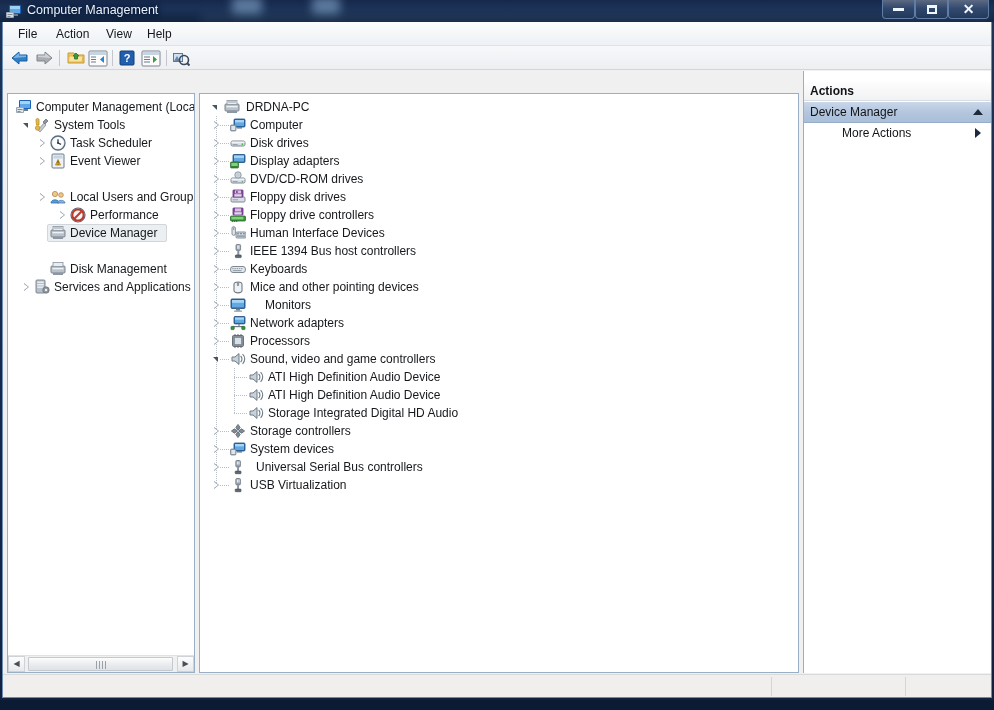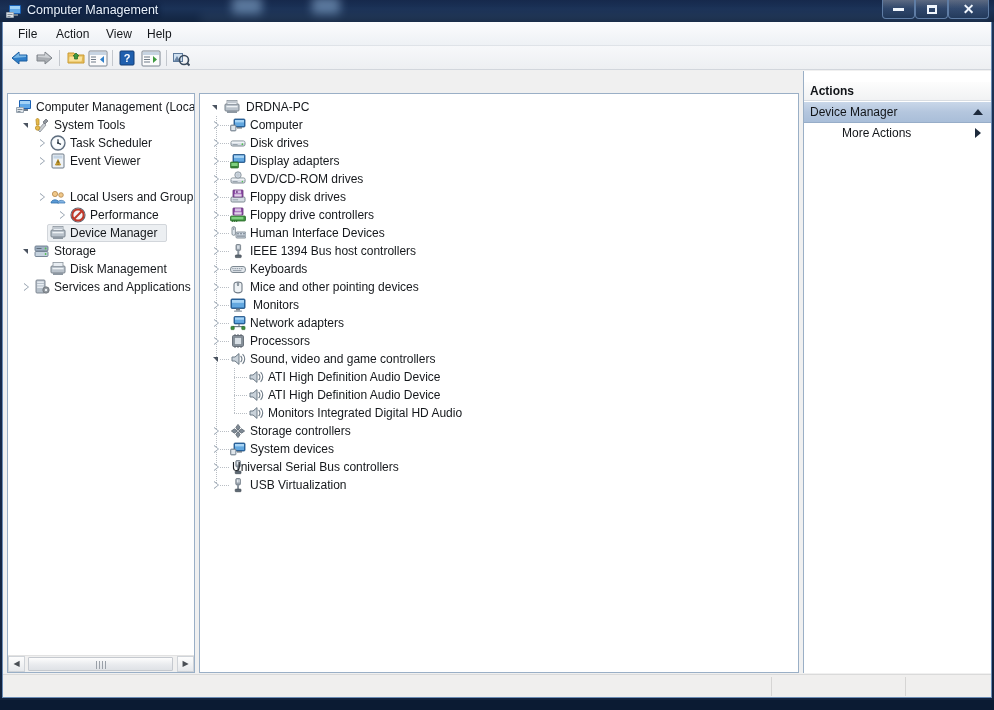--- a/index.html
+++ b/index.html
@@ -507,35 +507,20 @@
                 <svg width="16" height="16" viewBox="0 0 16 16">
                   <rect x="1" y="5" width="14" height="7" rx="1" fill="#b9c2cb" stroke="#79838d" stroke-width="1"></rect>
                   <rect x="3" y="1.5" width="10" height="4" fill="#e8edf2" stroke="#8a939c" stroke-width=".8"></rect>
                   <rect x="4" y="2.5" width="8" height="1" fill="#9aa4ae"></rect>
                   <rect x="2.5" y="7" width="11" height="1.3" fill="#eef2f5"></rect>
                   <rect x="3" y="12" width="10" height="2" fill="#8d97a1"></rect>
                 </svg>
               </span>
               <span class="lbl" style="left:62px">Device Manager</span>
             </div>
-            <div class="row" style="position:absolute;left:0;top:148px;width:186px;">
-              <span class="twisty" style="left:14px">
-                <span class="tw-open" style="left:1px"></span>
-              </span>
-              <span class="ico" style="left:26px">
-                <svg width="16" height="16" viewBox="0 0 16 16">
-                  <rect x="1" y="3" width="13" height="5" rx="1" fill="#9fb0c2" stroke="#6c7c8c" stroke-width=".9"></rect>
-                  <rect x="1" y="8.5" width="13" height="5" rx="1" fill="#c5d2de" stroke="#6c7c8c" stroke-width=".9"></rect>
-                  <circle cx="11.6" cy="5.5" r=".9" fill="#4fbf4f"></circle>
-                  <circle cx="11.6" cy="11" r=".9" fill="#4fbf4f"></circle>
-                  <rect x="2.5" y="5" width="5" height="1" fill="#5d6c7b"></rect>
-                </svg>
-              </span>
-              <span class="lbl" style="left:46px">Storage</span>
-            </div>
             <div class="row" style="position:absolute;left:0;top:166px;width:222px;">
               <span class="ico" style="left:42px">
                 <svg width="16" height="16" viewBox="0 0 16 16">
                   <rect x="1" y="5" width="14" height="7" rx="1" fill="#b9c2cb" stroke="#79838d" stroke-width="1"></rect>
                   <rect x="3" y="1.5" width="10" height="4" fill="#e8edf2" stroke="#8a939c" stroke-width=".8"></rect>
                   <rect x="2.5" y="7" width="11" height="1.3" fill="#eef2f5"></rect>
                   <rect x="3" y="12" width="10" height="2" fill="#8d97a1"></rect>
                 </svg>
               </span>
               <span class="lbl" style="left:62px">Disk Management</span>
@@ -771,21 +756,21 @@
               </span>
               <span class="ico" style="left:30px">
                 <svg width="16" height="16" viewBox="0 0 16 16">
                   <rect x="1" y="2" width="14" height="9.4" rx="1" fill="#2f6fae" stroke="#1d4f80" stroke-width=".9"></rect>
                   <rect x="2" y="3" width="12" height="7.4" fill="#63a8e0"></rect>
                   <rect x="2" y="3" width="12" height="2.8" fill="#a8d4f5"></rect>
                   <rect x="6" y="11.6" width="4" height="2" fill="#74808c"></rect>
                   <rect x="4" y="13.4" width="8" height="1.4" rx=".5" fill="#8c98a4"></rect>
                 </svg>
               </span>
-              <span class="lbl" style="left:53px">Monitors</span>
+              <span class="lbl" style="left:65px">Monitors</span>
             </div>
             <div class="row" style="position:absolute;left:0;top:220px;width:598px;">
               <div class="dotline" style="left:20px;top:9px;width:9px"></div>
               <span class="twisty" style="left:12px">
                 <span class="tw-closed" style="left:2px"></span>
                 <span class="tw-closed-in" style="left:2px"></span>
               </span>
               <span class="ico" style="left:30px">
                 <svg width="16" height="16" viewBox="0 0 16 16">
                   <rect x="4" y="1.5" width="11" height="7.4" rx="1" fill="#2f6fae" stroke="#1d4f80" stroke-width=".8"></rect>
@@ -861,21 +846,21 @@
             <div class="row" style="position:absolute;left:0;top:310px;width:598px;">
               <div class="dotline" style="left:34px;top:9px;width:13px"></div>
               <span class="ico" style="left:48px">
                 <svg width="16" height="16" viewBox="0 0 16 16">
                   <path d="M2 6 L5 6 L9 2.6 L9 13.4 L5 10 L2 10 Z" fill="#c3ccd5" stroke="#6d7token" stroke-width="0"></path>
                   <path d="M2 6 L5 6 L9 2.6 L9 13.4 L5 10 L2 10 Z" fill="#c9d2da" stroke="#6d7a86" stroke-width="1" stroke-linejoin="round"></path>
                   <path d="M10.6 5 C12.4 6.6 12.4 9.4 10.6 11" fill="none" stroke="#6d7a86" stroke-width="1.1"></path>
                   <path d="M12.6 3.2 C15.4 6 15.4 10 12.6 12.8" fill="none" stroke="#6d7a86" stroke-width="1.1"></path>
                 </svg>
               </span>
-              <span class="lbl" style="left:68px">Monitors Integrated Digital HD Audio</span>
+              <span class="lbl" style="left:68px">Storage Integrated Digital HD Audio</span>
             </div>
             <div class="row" style="position:absolute;left:0;top:328px;width:598px;">
               <div class="dotline" style="left:20px;top:9px;width:9px"></div>
               <span class="twisty" style="left:12px">
                 <span class="tw-closed" style="left:2px"></span>
                 <span class="tw-closed-in" style="left:2px"></span>
               </span>
               <span class="ico" style="left:30px">
                 <svg width="16" height="16" viewBox="0 0 16 16">
                   <path d="M8 1.4 L10.2 4.4 L8 7.4 L5.8 4.4 Z" fill="#7f8a95" stroke="#5a646e" stroke-width=".8"></path>
@@ -913,21 +898,21 @@
               </span>
               <span class="ico" style="left:30px">
                 <svg width="16" height="16" viewBox="0 0 16 16">
                   <rect x="5.8" y="1.5" width="4.6" height="6.4" rx="1" fill="#9aa4ae" stroke="#6c7680" stroke-width=".8"></rect>
                   <rect x="6.8" y="2.5" width="1.2" height="3" fill="#e3e8ed"></rect>
                   <rect x="8.4" y="2.5" width="1.2" height="3" fill="#e3e8ed"></rect>
                   <rect x="7.1" y="7.9" width="1.9" height="4.6" fill="#8a949e"></rect>
                   <rect x="5.2" y="12.1" width="5.8" height="2.6" rx=".6" fill="#5f6a75" stroke="#434c55" stroke-width=".7"></rect>
                 </svg>
               </span>
-              <span class="lbl" style="left:32px">Universal Serial Bus controllers</span>
+              <span class="lbl" style="left:56px">Universal Serial Bus controllers</span>
             </div>
             <div class="row" style="position:absolute;left:0;top:382px;width:598px;">
               <div class="dotline" style="left:20px;top:9px;width:9px"></div>
               <span class="twisty" style="left:12px">
                 <span class="tw-closed" style="left:2px"></span>
                 <span class="tw-closed-in" style="left:2px"></span>
               </span>
               <span class="ico" style="left:30px">
                 <svg width="16" height="16" viewBox="0 0 16 16">
                   <rect x="5.8" y="1.5" width="4.6" height="6.4" rx="1" fill="#9aa4ae" stroke="#6c7680" stroke-width=".8"></rect>

